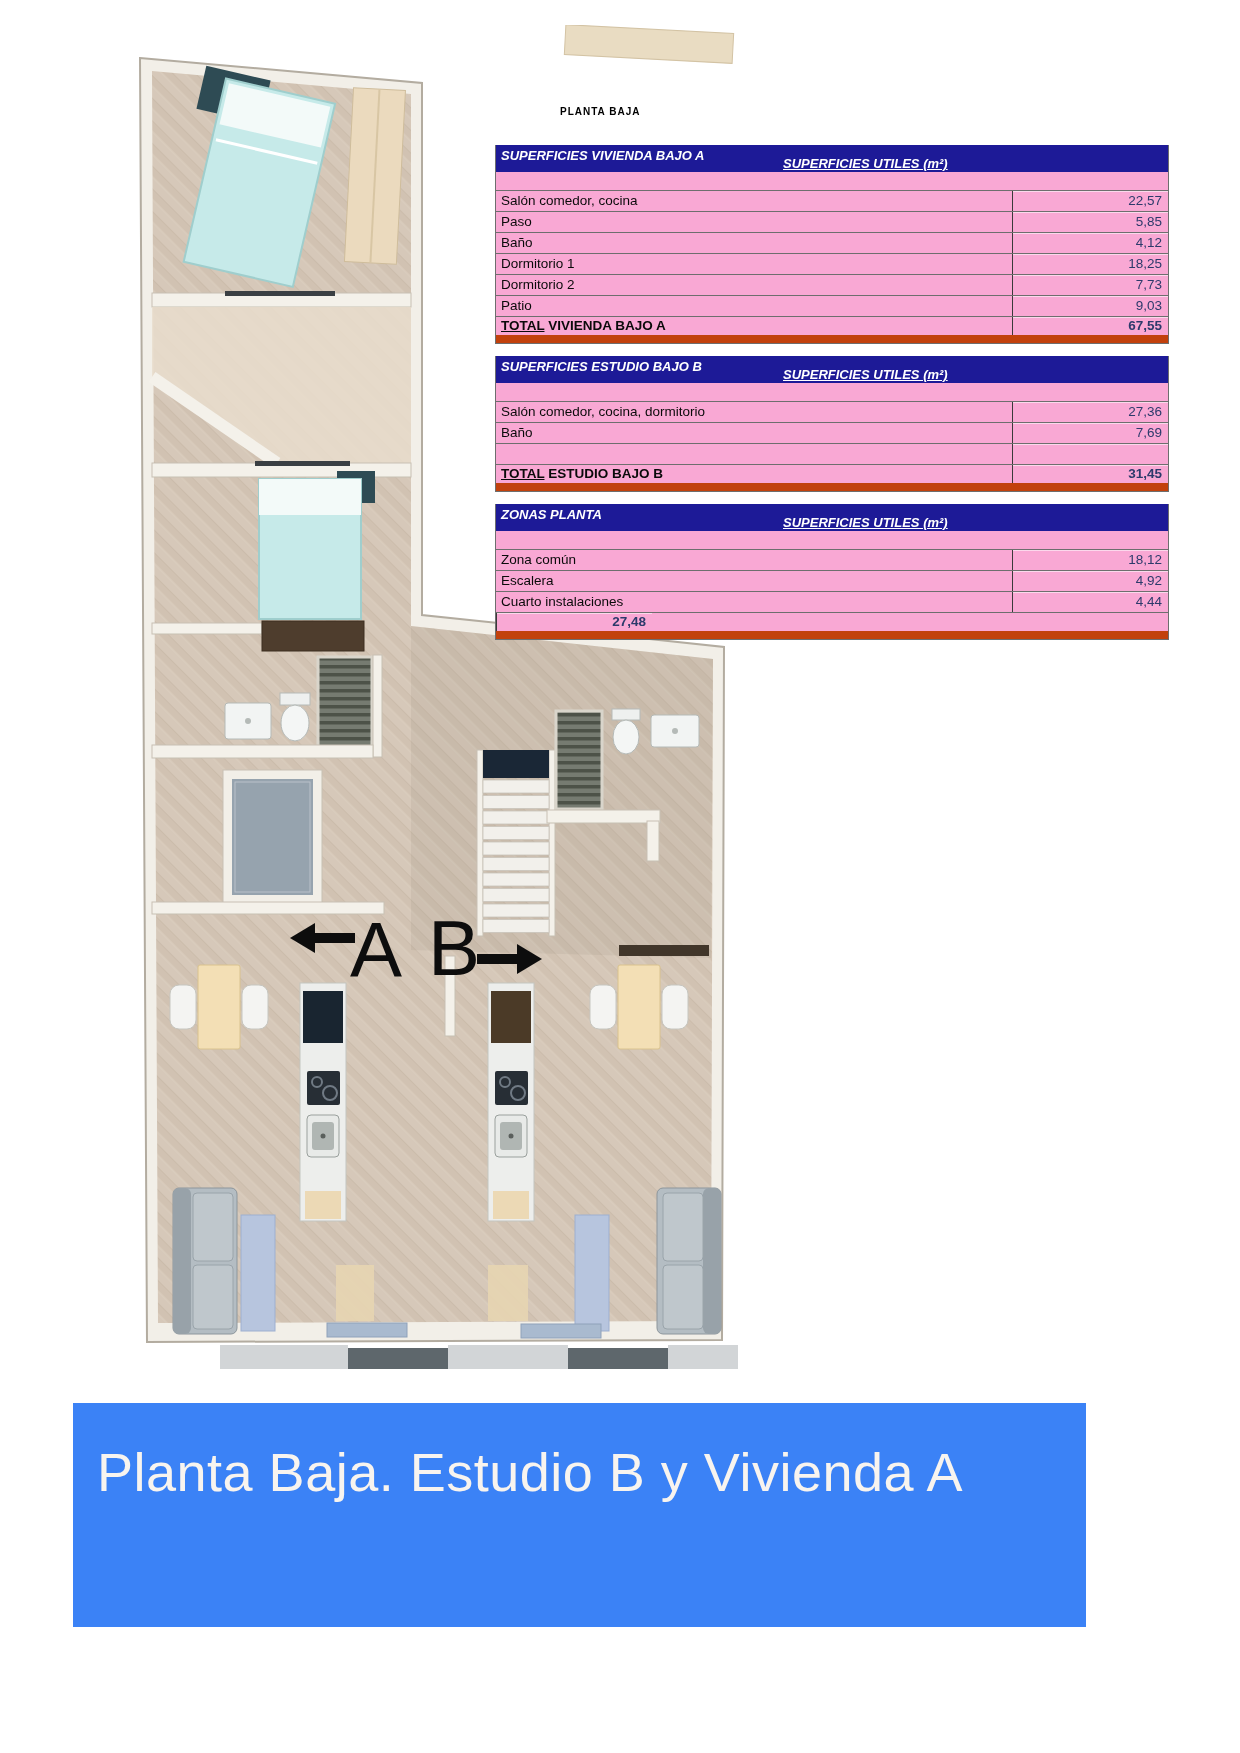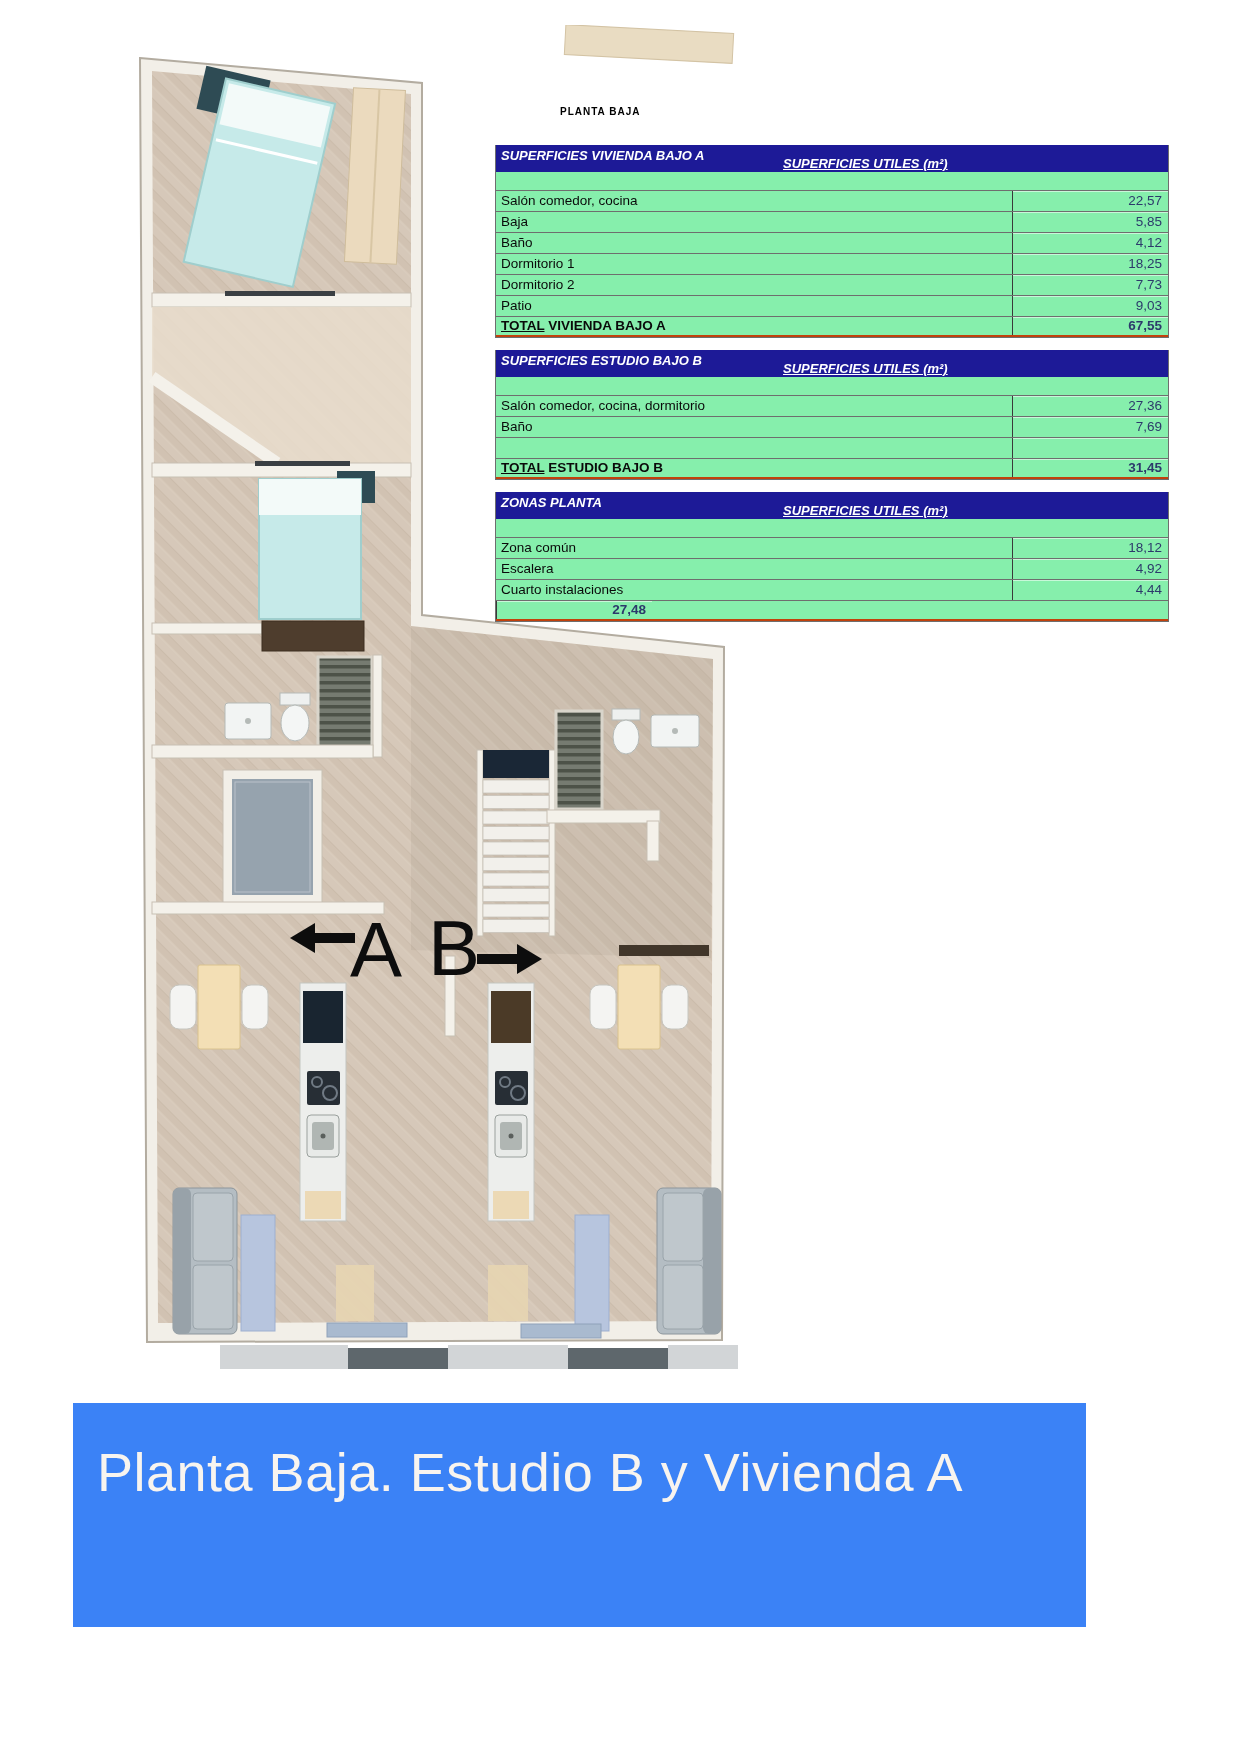--- a/index.html
+++ b/index.html
@@ -12,28 +12,28 @@
   
   #section-title{position:absolute;left:560px;top:106px;font-size:10px;font-weight:bold;
                  letter-spacing:1px;color:#000;}
   #tables{position:absolute;left:495px;top:145px;width:674px;}
   .tbl{margin-bottom:12px;border-left:1px solid #6e6e6e;border-right:1px solid #6e6e6e;
        border-bottom:1px solid #6e6e6e;}
   .tbl-header{height:27px;line-height:21px;background:#1d1a97;color:#ffffff;position:relative;
               font-size:13px;font-style:italic;font-weight:bold;}
   .tbl-header .hl{padding-left:5px;}
   .tbl-header .units{position:absolute;left:287px;top:8px;text-decoration:underline;}
-  .row{display:flex;height:20px;line-height:20px;background:#86efac;
+  .row{display:flex;height:20px;line-height:20px;background:#f9a8d4;
        border-top:1px solid #6e6e6e;font-size:13.5px;}
   .row .lbl{flex:1;padding-left:5px;color:#0a0a0a;overflow:hidden;white-space:nowrap;}
   .row .val{width:149px;border-left:1px solid #3a3a3a;text-align:right;padding-right:6px;
             color:#2c3a6b;box-shadow:inset 0 1px 0 rgba(255,255,255,0.55);}
   .row.blank-top{height:18px;border-top:none;}
   .row.blank-top .val{border-left:none;box-shadow:none;}
-  .row.total{height:18px;line-height:18px;font-weight:bold;border-bottom:2px solid #c2410c;}
+  .row.total{height:18px;line-height:18px;font-weight:bold;border-bottom:8px solid #c2410c;}
   .row.total .lbl .word{text-decoration:underline;}
   .row.total .lbl .rest{white-space:pre;}
 
   
   #banner{position:absolute;left:73px;top:1403px;width:1013px;height:224px;background:#3b82f6;}
   #banner .caption{position:absolute;left:24px;top:38px;font-size:54px;font-weight:400;
                    color:#f8f4ef;letter-spacing:0.5px;white-space:nowrap;}
 </style>
 </head>
 <body>
@@ -225,21 +225,21 @@
       </div>
       <div class="row blank-top">
           <div class="lbl"></div>
           <div class="val"></div>
         </div>
       <div class="row">
         <div class="lbl">Salón comedor, cocina</div>
         <div class="val">22,57</div>
       </div>
       <div class="row">
-        <div class="lbl">Baja</div>
+        <div class="lbl">Paso</div>
         <div class="val">5,85</div>
       </div>
       <div class="row">
         <div class="lbl">Baño</div>
         <div class="val">4,12</div>
       </div>
       <div class="row">
         <div class="lbl">Dormitorio 1</div>
         <div class="val">18,25</div>
       </div>

